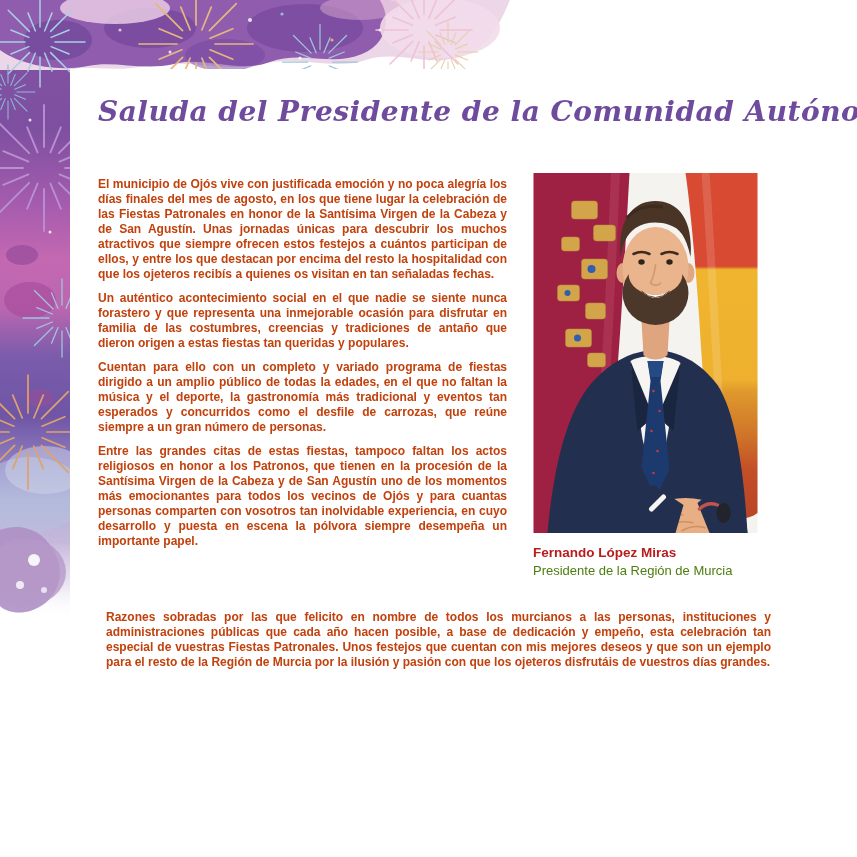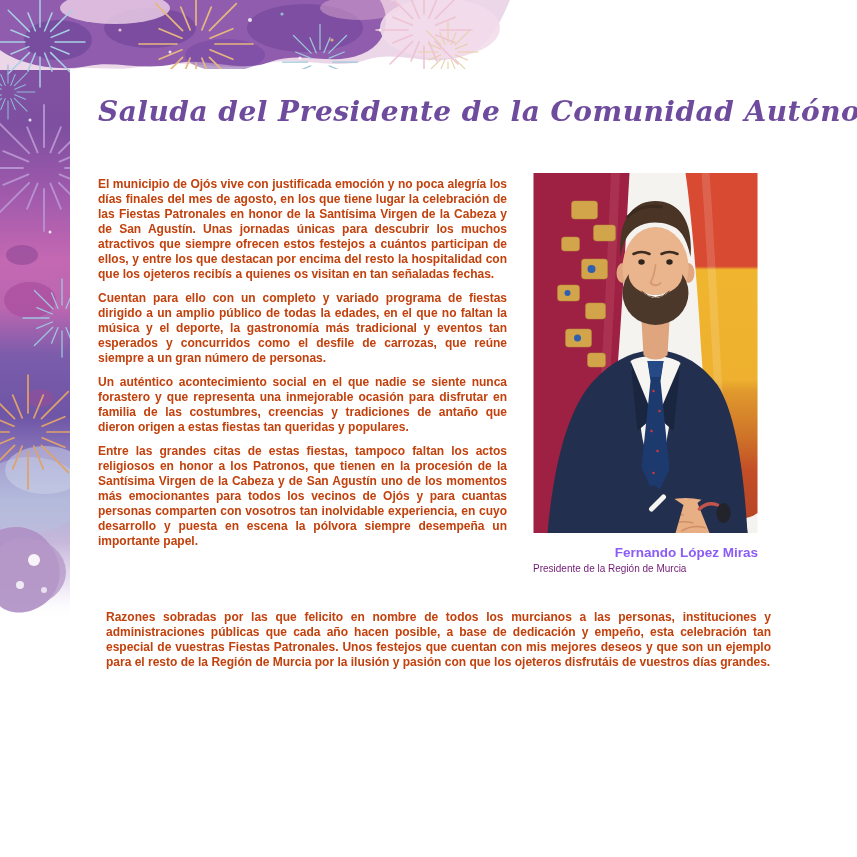--- a/index.html
+++ b/index.html
@@ -9,22 +9,22 @@
   .sheet{position:absolute;left:70px;top:69px;width:787px;height:788px;background:#ffffff;}
   .title{position:absolute;left:28px;top:26px;margin:0;white-space:nowrap;
          font-family:"DejaVu Serif",serif;font-style:italic;font-weight:700;
          font-size:28px;letter-spacing:.5px;color:#6f4b9e;}
   .text-col{position:absolute;left:28px;top:108px;width:409px;}
   .body-p{margin:0 0 9px 0;font-size:12px;line-height:15px;color:#c2410c;
           text-align:justify;text-justify:inter-word;font-weight:bold;}
   .full-p{position:absolute;left:28px;top:533px;width:665px;margin:8px;}
   .portrait{position:absolute;left:463px;top:104px;width:225px;margin:0;}
   .photo{display:block;width:225px;height:360px;}
-  .cap-name{margin-top:12px;font-size:13.5px;font-weight:700;color:#8b5cf6;line-height:1.25;text-align:right;}
-  .cap-role{margin-top:1px;font-size:10px;color:#701a75;line-height:1.25;}
+  .cap-name{margin-top:12px;font-size:13.5px;font-weight:700;color:#b91c1c;line-height:1.25;}
+  .cap-role{margin-top:1px;font-size:13px;color:#4d7c0f;line-height:1.25;}
 </style>
 </head>
 <body>
 
 <div class="canvas">
 
   <svg class="deco" width="857" height="857" viewBox="0 0 857 857" aria-hidden="true">
     <defs>
       <linearGradient id="stripGrad" x1="0" y1="0" x2="0" y2="1">
         <stop offset="0" stop-color="#8452a4"></stop>
@@ -103,22 +103,22 @@
     <circle cx="332" cy="40" r="1.6" fill="#e8b77a" opacity="0.9"></circle>
     <circle cx="282" cy="14" r="1.6" fill="#9cc7d8" opacity="0.9"></circle>
   </svg>
 
   <div class="sheet">
 
     <h1 class="title">Saluda del Presidente de la Comunidad Autónoma</h1>
 
     <div class="text-col">
       <p class="body-p">El municipio de Ojós vive con justificada emoción y no poca alegría los días finales del mes de agosto, en los que tiene lugar la celebración de las Fiestas Patronales en honor de la Santísima Virgen de la Cabeza y de San Agustín. Unas jornadas únicas para descubrir los muchos atractivos que siempre ofrecen estos festejos a cuántos participan de ellos, y entre los que destacan por encima del resto la hospitalidad con que los ojeteros recibís a quienes os visitan en tan señaladas fechas.</p>
+      <p class="body-p">Un auténtico acontecimiento social en el que nadie se siente nunca forastero y que representa una inmejorable ocasión para disfrutar en familia de las costumbres, creencias y tradiciones de antaño que dieron origen a estas fiestas tan queridas y populares.</p>
       <p class="body-p">Cuentan para ello con un completo y variado programa de fiestas dirigido a un amplio público de todas la edades, en el que no faltan la música y el deporte, la gastronomía más tradicional y eventos tan esperados y concurridos como el desfile de carrozas, que reúne siempre a un gran número de personas.</p>
-      <p class="body-p">Un auténtico acontecimiento social en el que nadie se siente nunca forastero y que representa una inmejorable ocasión para disfrutar en familia de las costumbres, creencias y tradiciones de antaño que dieron origen a estas fiestas tan queridas y populares.</p>
       <p class="body-p">Entre las grandes citas de estas fiestas, tampoco faltan los actos religiosos en honor a los Patronos, que tienen en la procesión de la Santísima Virgen de la Cabeza y de San Agustín uno de los momentos más emocionantes para todos los vecinos de Ojós y para cuantas personas comparten con vosotros tan inolvidable experiencia, en cuyo desarrollo y puesta en escena la pólvora siempre desempeña un importante papel.</p>
     </div>
 
     <figure class="portrait">
 
       <svg class="photo" viewBox="0 0 224 360" aria-hidden="true">
         <rect width="224" height="360" fill="#f4f3f0"></rect>
         <defs>
           <linearGradient id="esp" x1="0" y1="0" x2="0" y2="1">
             <stop offset="0" stop-color="#d84a31"></stop>

